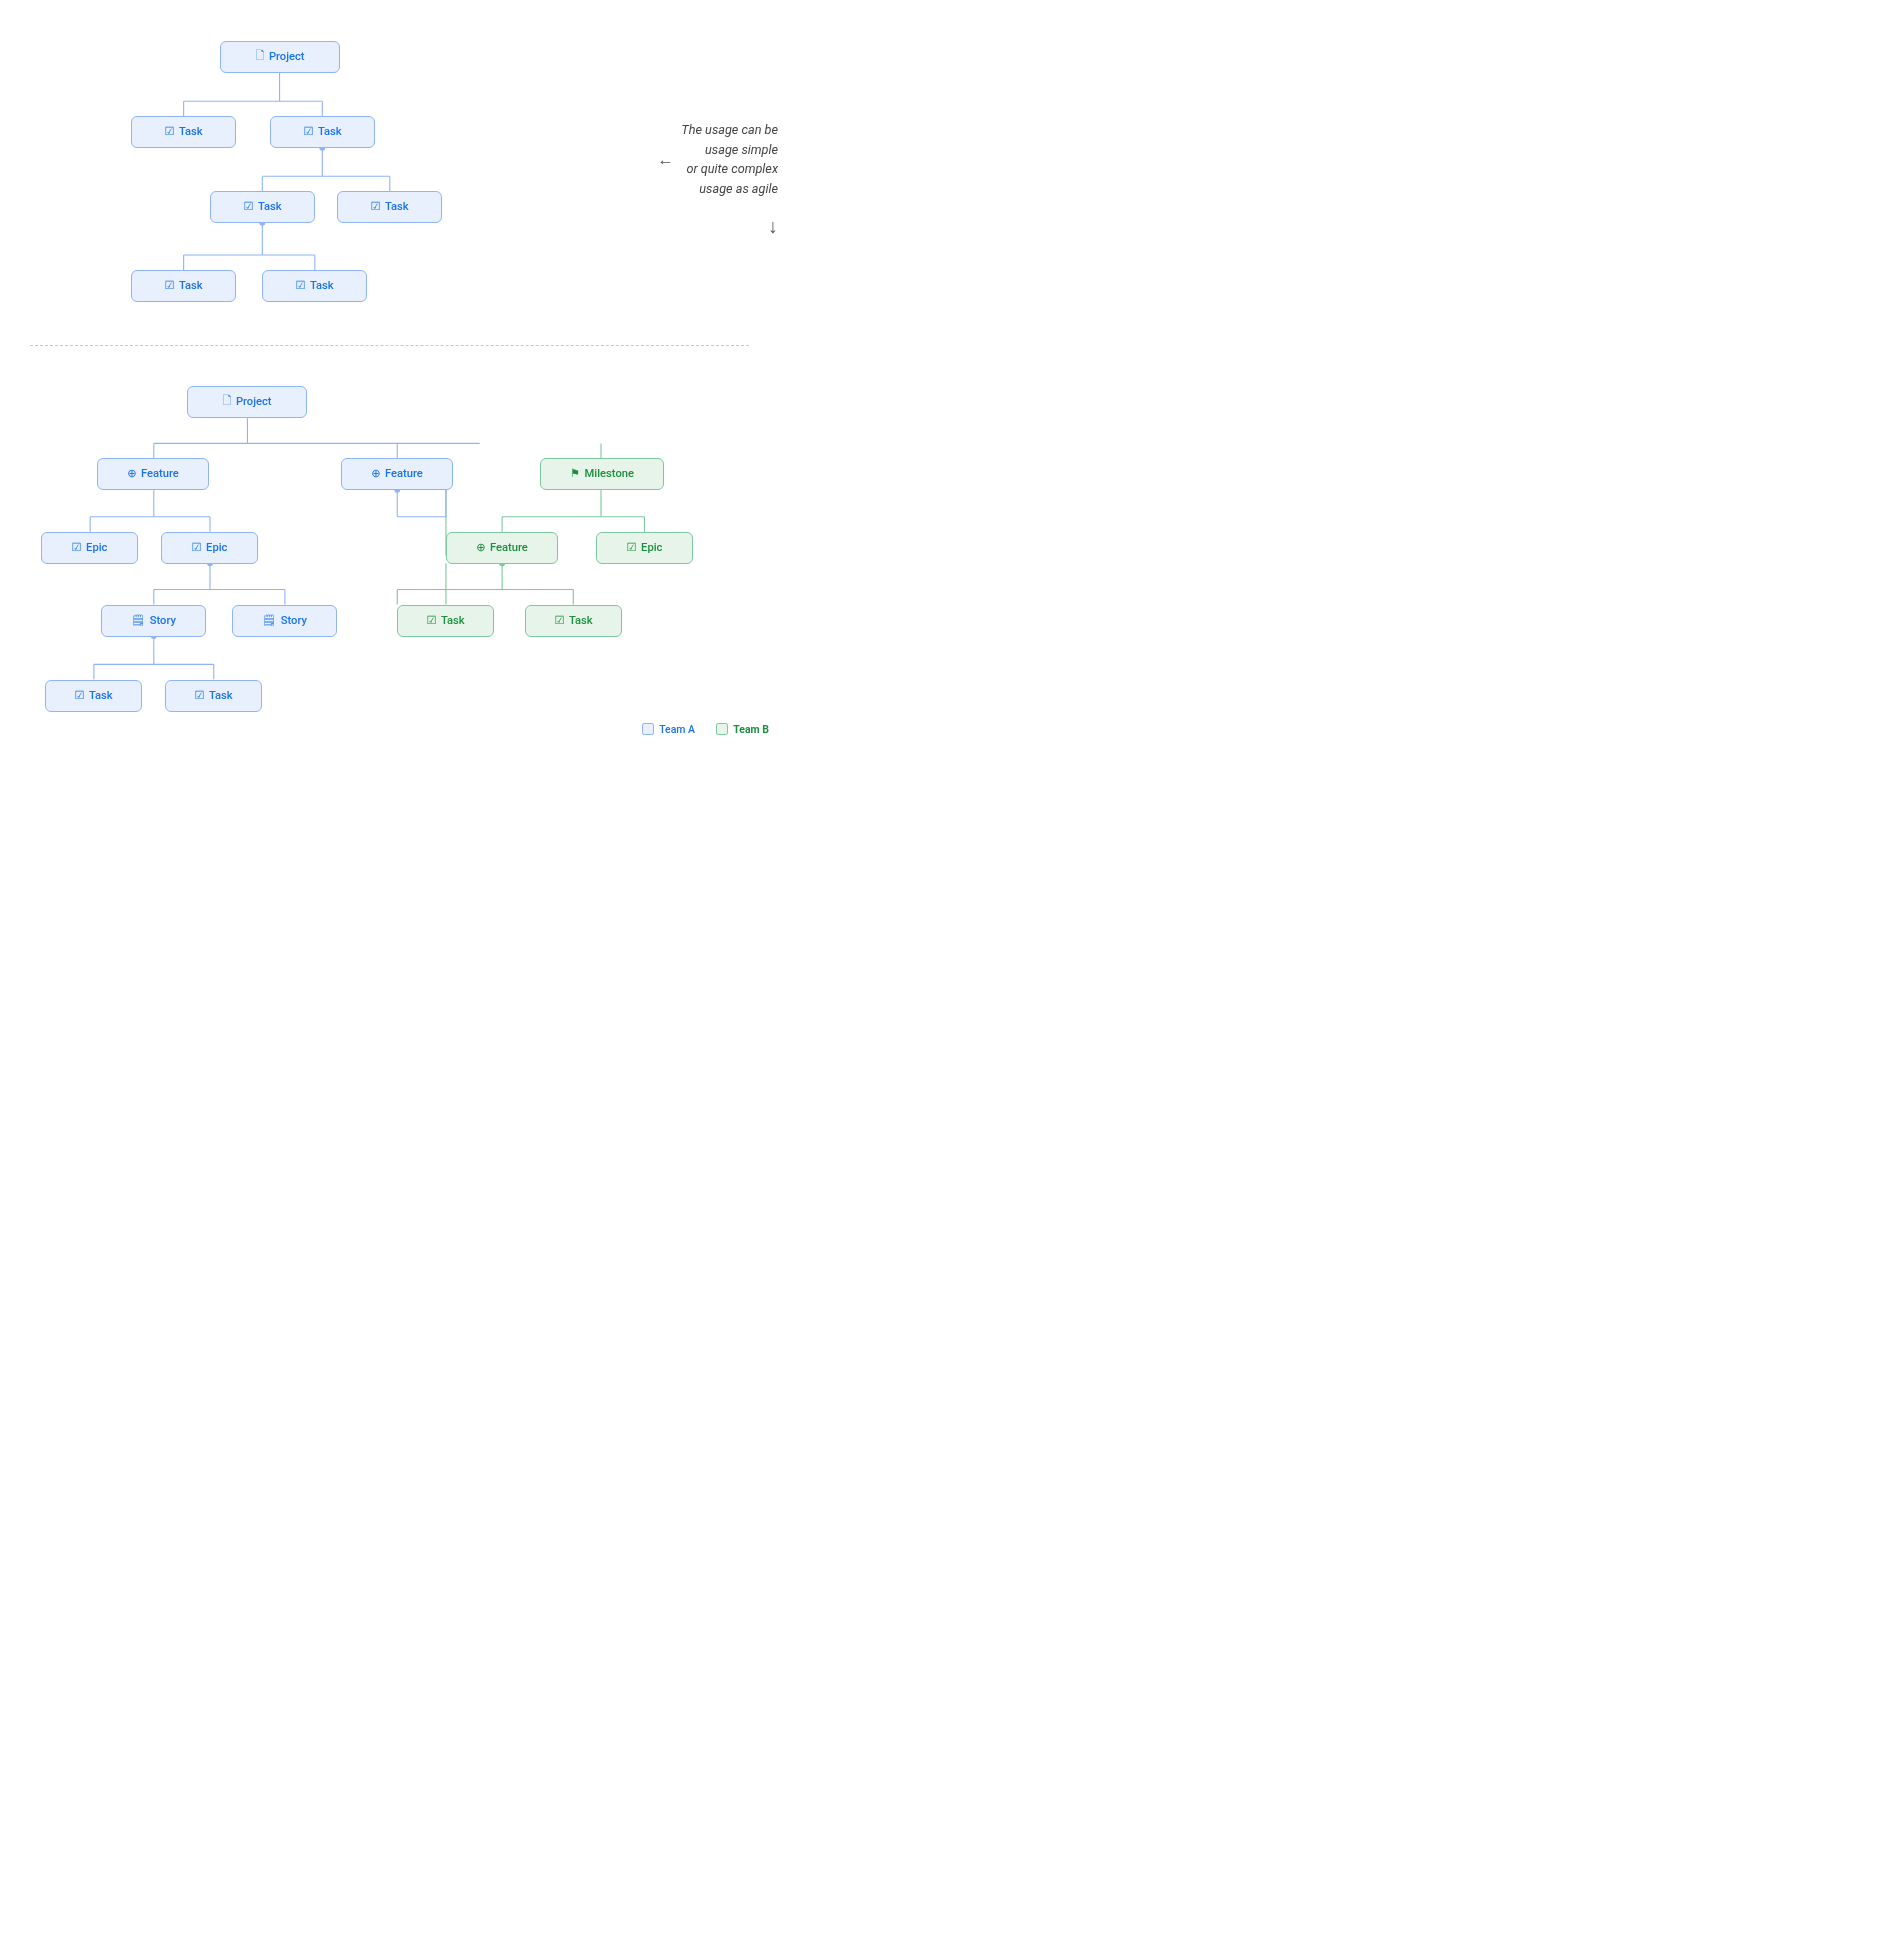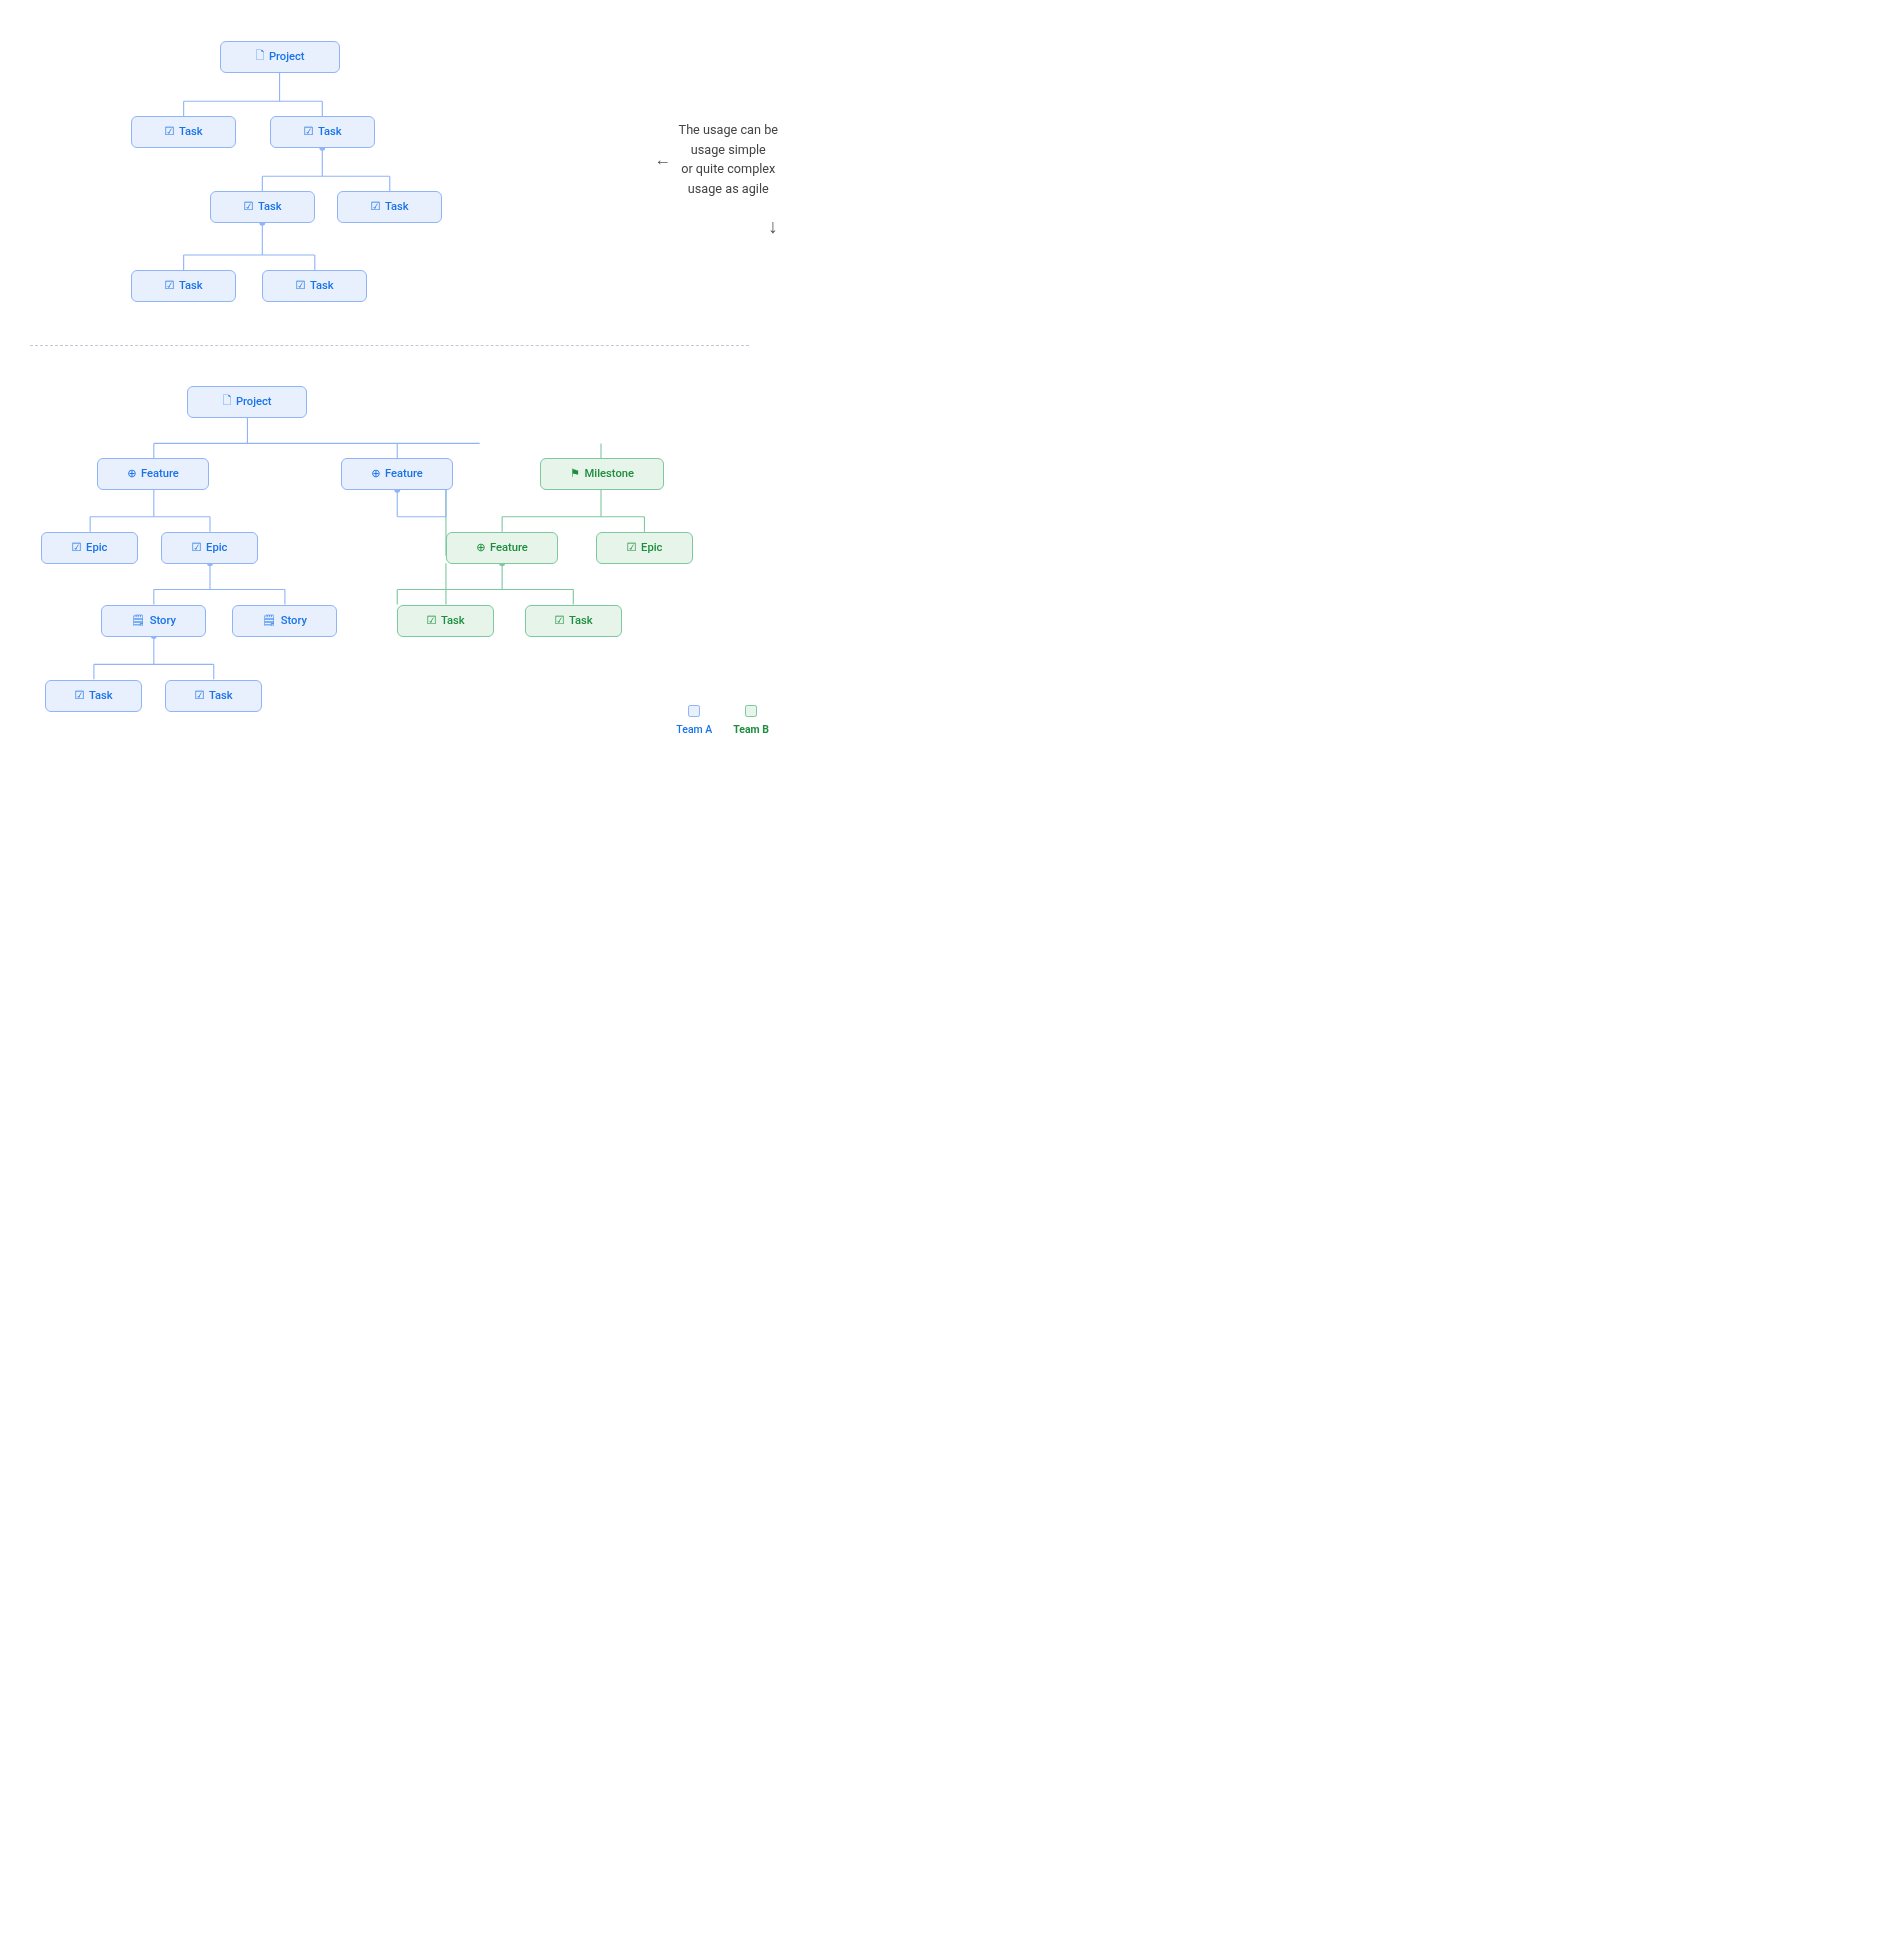--- a/index.html
+++ b/index.html
@@ -88,21 +88,20 @@
       display: flex;
       align-items: center;
       gap: 21px;
       font-size: 10.5px;
     }
 
     .legend-item {
       display: flex;
       align-items: center;
       gap: 5.2px;
-      flex-direction: column;
     }
 
     .legend-box {
       width: 12px;
       height: 12px;
       border-radius: 2.2px;
     }
   </style>
 </head>
 <body>
@@ -160,21 +159,21 @@
   </div>
 
   <div class="node node-blue" style="left:262px; top:270px; width:105px;">
     <span>☑</span>
     <span>Task</span>
   </div>
 
   <div class="annotation" style="right: 21px; top: 120px; width: 172px;">
     <div style="display:flex; align-items:center; gap:7.5px; justify-content:flex-end;">
       <span style="font-size:16.5px; color:#555;">←</span>
-      <div style="text-align:center;">
+      <div style="text-align:right;font-style:italic;">
         <div>The usage can be</div>
         <div>usage simple</div>
         <div>or quite complex</div>
         <div>usage as agile</div>
       </div>
     </div>
 
     <div style="text-align:right; margin-top:13.5px; font-size:19.5px; color:#555;">↓</div>
   </div>
 

